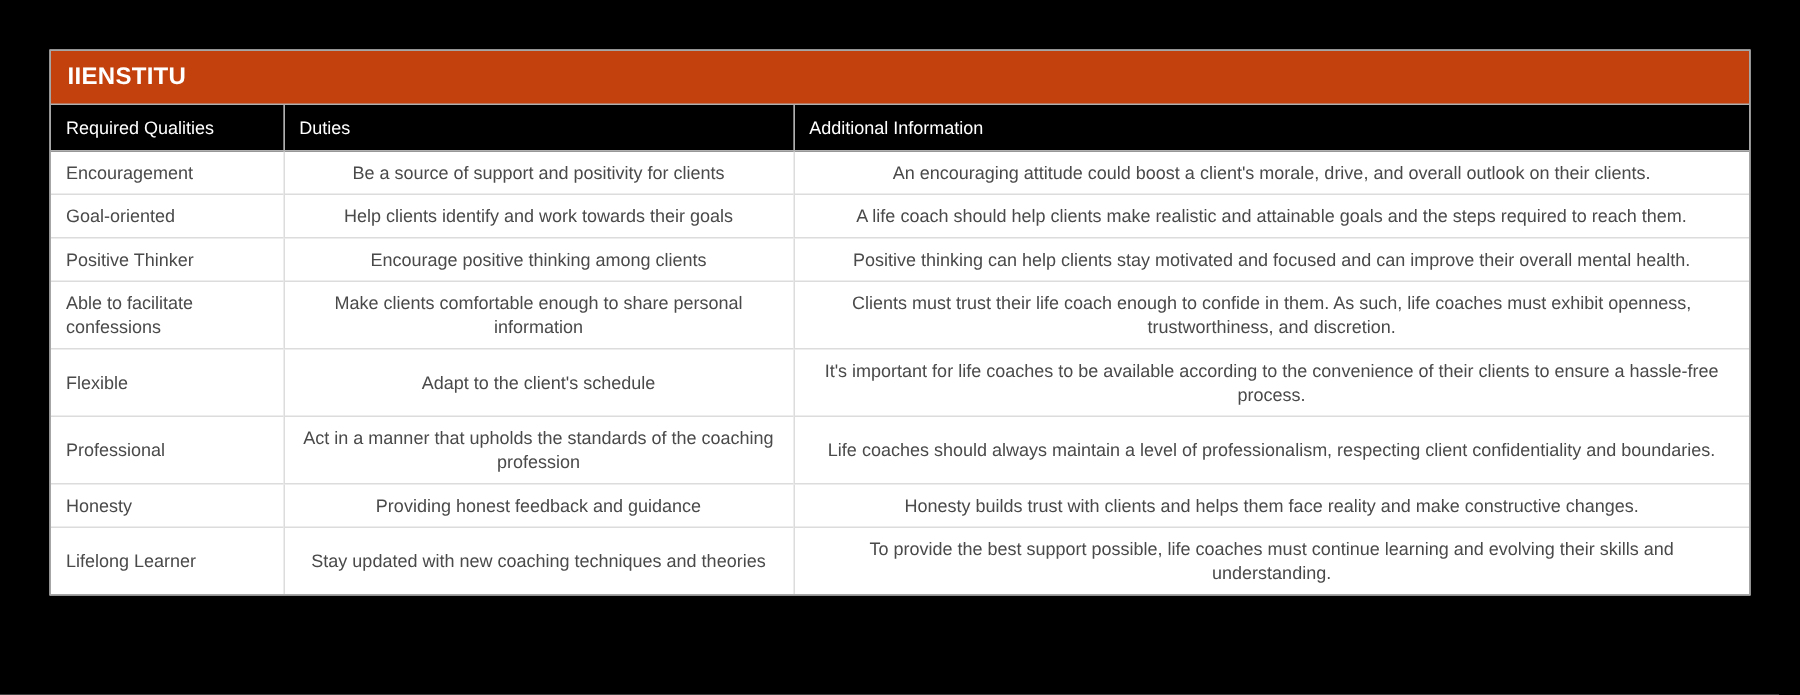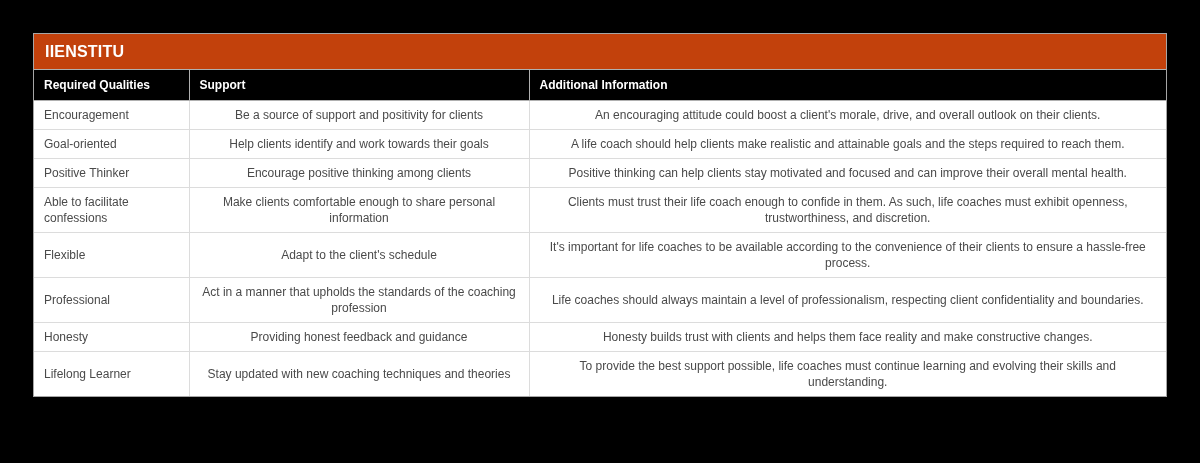--- a/index.html
+++ b/index.html
@@ -36,21 +36,21 @@
     width: 100%;
     border-collapse: collapse;
     table-layout: fixed;
   }
   col.c1 { width: 155px; }
   col.c2 { width: 340px; }
   thead th {
     background: #000000;
     color: #ffffff;
     font-size: 12px;
-    font-weight: 700;
+    font-weight: 400;
     text-align: left;
     padding: 7px 10px;
     line-height: 16px;
     border-bottom: 1px solid #b0b0b0;
   }
   thead th + th {
     border-left: 1px solid #b0b0b0;
   }
   tbody td {
     color: #4a4a4a;
@@ -76,21 +76,21 @@
   <div class="title-bar">IIENSTITU</div>
   <table>
     <colgroup>
       <col class="c1">
       <col class="c2">
       <col class="c3">
     </colgroup>
     <thead>
       <tr>
         <th>Required Qualities</th>
-        <th>Support</th>
+        <th>Duties</th>
         <th>Additional Information</th>
       </tr>
     </thead>
     <tbody>
       <tr>
         <td>Encouragement</td>
         <td>Be a source of support and positivity for clients</td>
         <td>An encouraging attitude could boost a client's morale, drive, and overall outlook on their clients.</td>
       </tr>
       <tr>

